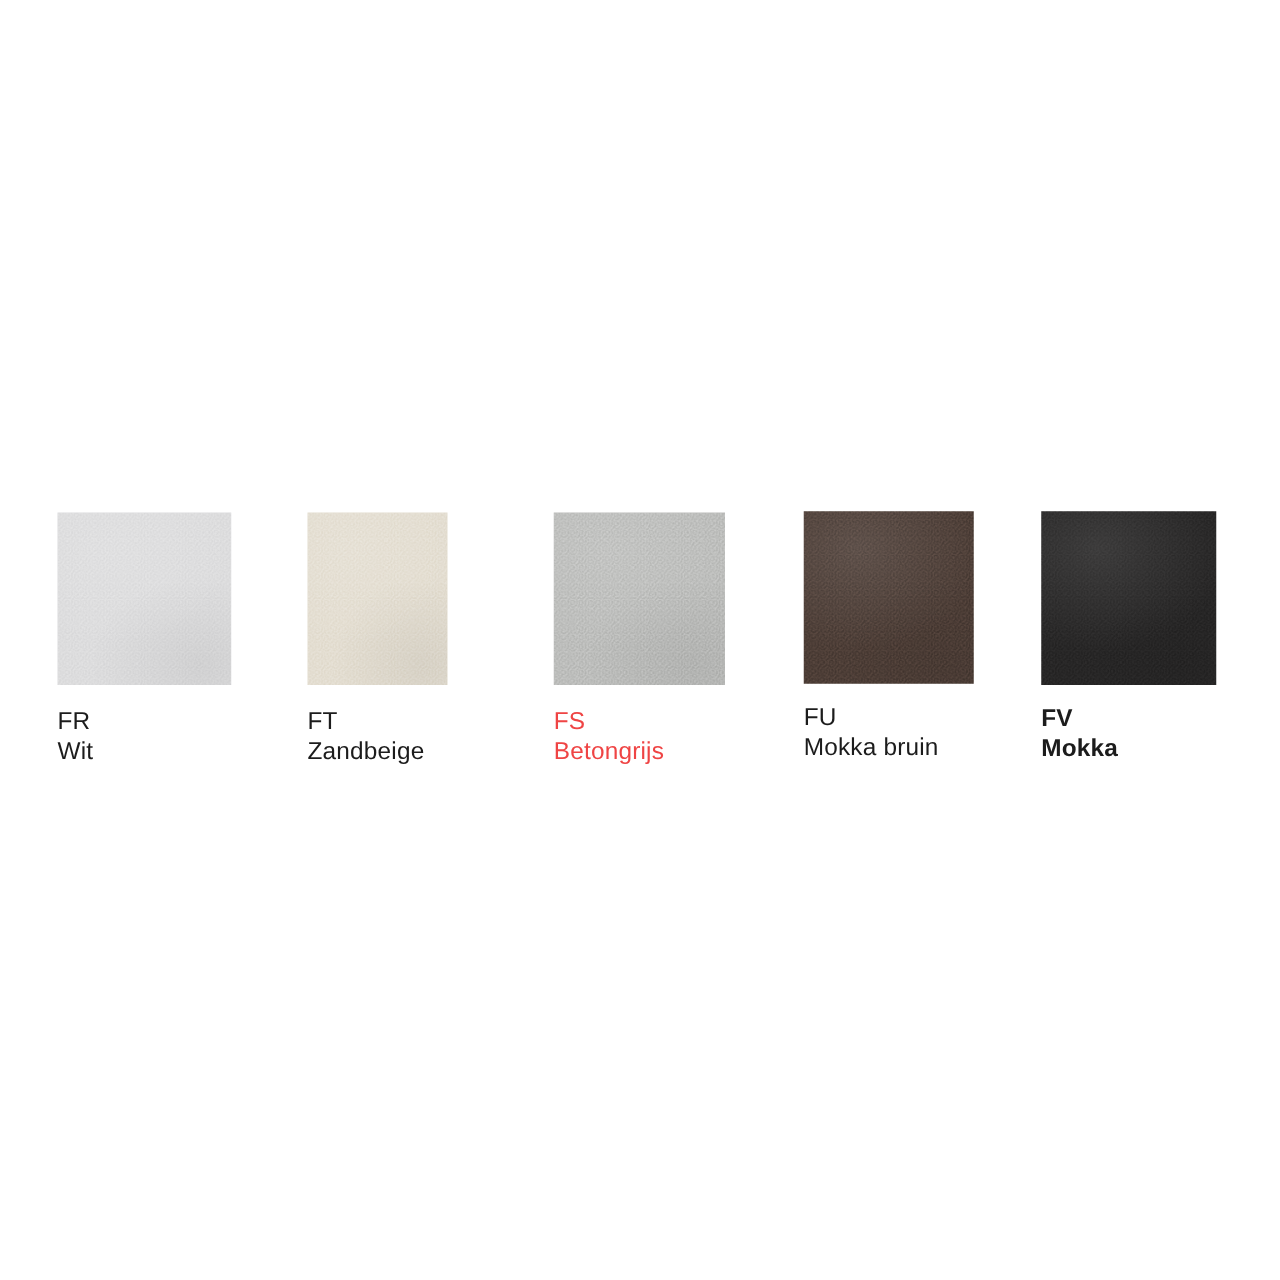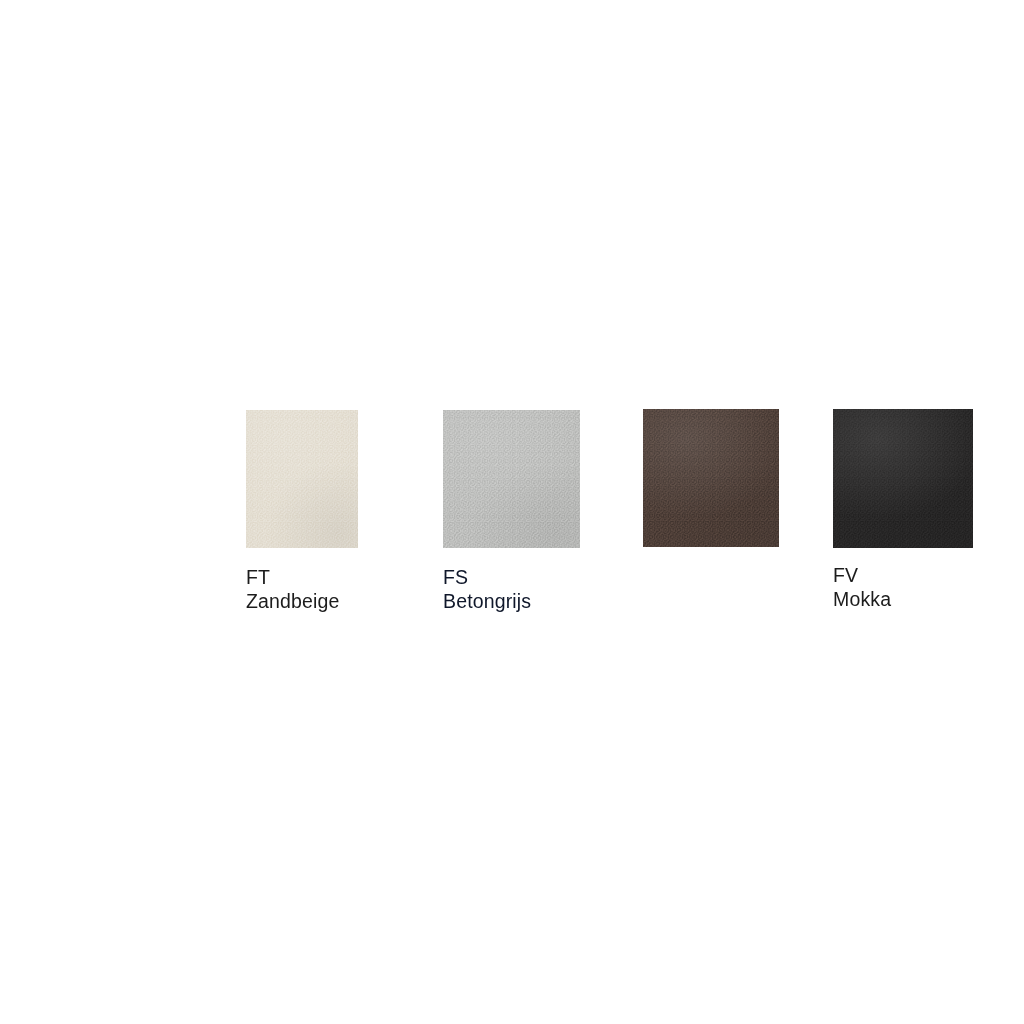--- a/index.html
+++ b/index.html
@@ -76,37 +76,48 @@
     display: block;
   }
   .swatch-name {
     display: block;
   }
 </style>
 </head>
 <body style="background: rgb(255, 255, 255);">
 
 <div id="swatch-board">
+    <div class="swatch-item" style="left: 46px; top: 410px; width: 139px;">
+      <div class="swatch-chip" style="height: 138px; background-color: rgb(220, 220, 221);"></div>
+      <div class="swatch-caption" style="color: rgb(28, 28, 28);">
+        <span class="swatch-code">FR</span>
+        <span class="swatch-name">Wit</span>
+      </div>
+    </div>
     <div class="swatch-item" style="left: 246px; top: 410px; width: 112px;">
       <div class="swatch-chip" style="height: 138px; background-color: rgb(227, 221, 208);"></div>
       <div class="swatch-caption" style="color: rgb(28, 28, 28);">
         <span class="swatch-code">FT</span>
         <span class="swatch-name">Zandbeige</span>
       </div>
     </div>
     <div class="swatch-item" style="left: 443px; top: 410px; width: 137px;">
       <div class="swatch-chip" style="height: 138px; background-color: rgb(187, 188, 186);"></div>
-      <div class="swatch-caption" style="color: #0f172a;">
+      <div class="swatch-caption" style="color: #ef4444;">
         <span class="swatch-code">FS</span>
         <span class="swatch-name">Betongrijs</span>
       </div>
     </div>
     <div class="swatch-item" style="left: 643px; top: 409px; width: 136px;">
       <div class="swatch-chip" style="height: 138px; background-color: rgb(75, 60, 53);"></div>
+      <div class="swatch-caption" style="margin-top: 15px; color: rgb(28, 28, 28);">
+        <span class="swatch-code">FU</span>
+        <span class="swatch-name">Mokka bruin</span>
+      </div>
     </div>
-    <div class="swatch-item" style="left: 833px; top: 409px; width: 140px;">
+    <div class="swatch-item" style="left: 833px; top: 409px; width: 140px; font-weight: bold;">
       <div class="swatch-chip" style="height: 139px; background-color: rgb(38, 37, 37);"></div>
       <div class="swatch-caption" style="margin-top: 15px; color: rgb(28, 28, 28);">
         <span class="swatch-code">FV</span>
         <span class="swatch-name">Mokka</span>
       </div>
     </div>
   </div>
 
 </body></html>

